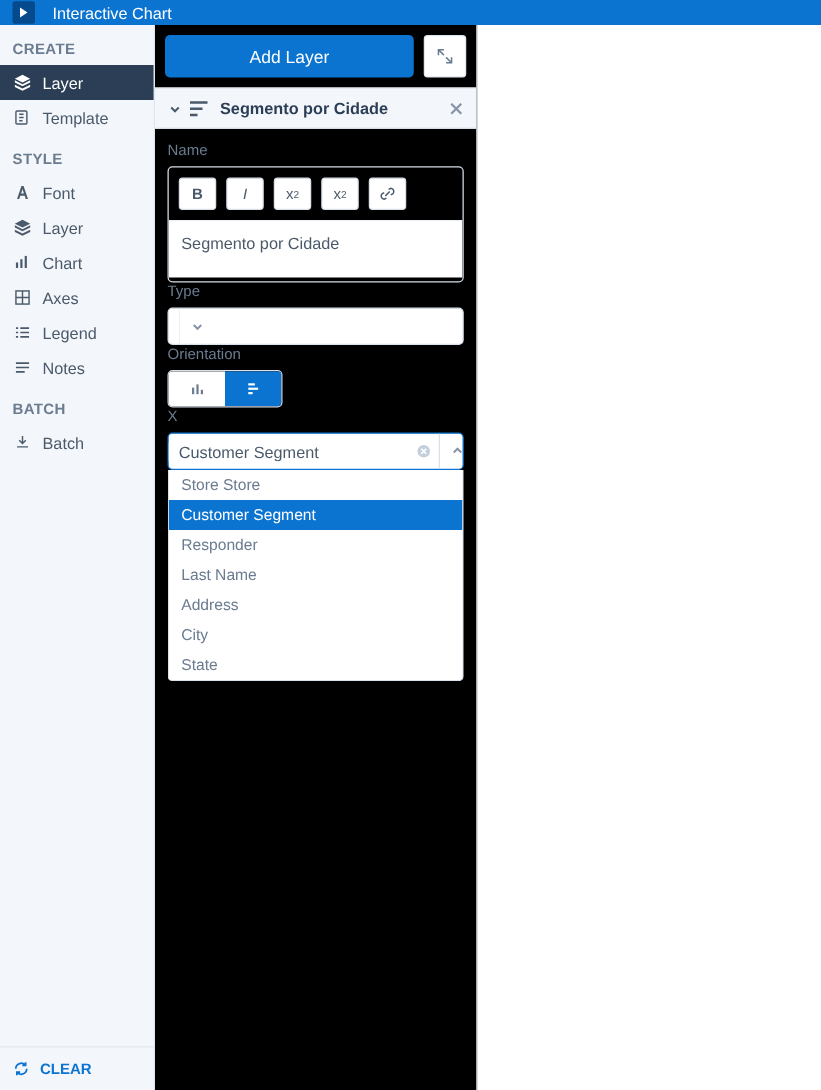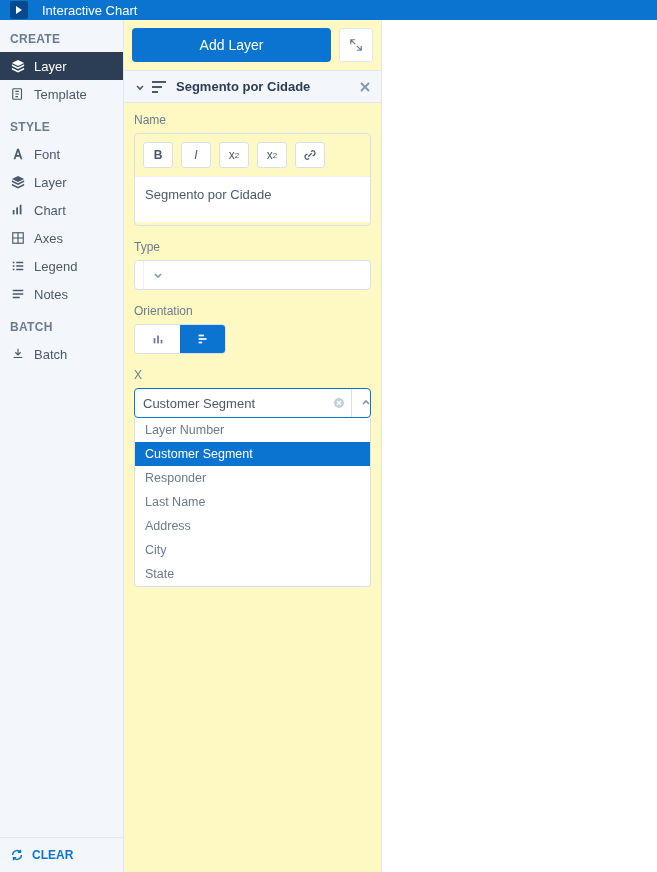--- a/index.html
+++ b/index.html
@@ -12,32 +12,32 @@
   .sidebar { width: 124px; background: #f3f6fa; border-right: 1px solid #e1e7ef; display: flex; flex-direction: column; }
   .sidebar-inner { flex: 1; overflow: auto; }
   .section-header { font-size: 12px; font-weight: 700; color: #6b7b90; padding: 12px 10px 6px 10px; letter-spacing: 0.3px;}
   .nav-item { display: flex; align-items: center; padding: 6px 10px; cursor: pointer; color: #4b5a6b; }
   .nav-item.active { background: #2b3e55; color: #fff; }
   .nav-item .icon { width: 16px; height: 16px; margin-right: 8px; display: flex; align-items: center; justify-content: center; }
   .nav-item .icon svg { display:block; }
   .clear-bar { border-top: 1px solid #e1e7ef; padding: 10px 10px; display:flex; align-items:center; color:#0b74d1; font-weight:700; font-size:12px; cursor:pointer;}
   .clear-bar .icon{margin-right:8px;display:flex;}
 
-  .panel { width: 258px; border-right: 1px solid #e1e7ef; display:flex; flex-direction:column; background:#fef9c3;}
+  .panel { width: 258px; border-right: 1px solid #e1e7ef; display:flex; flex-direction:column; background:#000000;}
   .btn-row{display:flex;align-items:stretch;padding:8px;gap:8px;}
   .add-layer-btn{flex:1;background:#0b74d1;color:#fff;border:none;border-radius:4px;height:34px;font-size:14px;font-weight:500;cursor:pointer;}
   .collapse-btn{width:34px;height:34px;border:1px solid #e1e7ef;background:#fff;border-radius:3px;display:flex;align-items:center;justify-content:center;cursor:pointer;color:#6b7b90;}
 
   .layer-header{display:flex;align-items:center;padding:8px 10px;border-top:1px solid #e1e7ef;border-bottom:1px solid #e1e7ef;background:#f3f6fa;}
   .layer-header .chev{margin-right:6px;display:flex;}
   .layer-header .sort-icon{margin-right:8px;display:flex;color:#6b7b90;}
   .layer-header .title{flex:1;color:#2b3e55;font-weight:600;}
   .layer-header .close{color:#8695a8;cursor:pointer;display:flex;}
 
-  .form{padding:10px;display:flex;flex-direction:column;gap:14px;}
+  .form{padding:10px;display:flex;flex-direction:column;gap:0;}
   .field-label{font-size:12px;color:#6b7b90;margin-bottom:6px;display:block;}
   .name-box{border:1px solid #d8e0ea;border-radius:4px;overflow:hidden;}
   .name-toolbar{display:flex;gap:8px;padding:8px;}
   .fmt-btn{width:30px;height:26px;border:1px solid #d8e0ea;background:#fff;border-radius:3px;display:flex;align-items:center;justify-content:center;cursor:pointer;color:#4b5a6b;font-size:12px;}
   .fmt-btn.bold{font-weight:800;}
   .fmt-btn.italic{font-style:italic;}
   .name-input{width:100%;border:none;border-top:1px solid #eef2f7;padding:10px;font-size:13px;color:#4b5a6b;resize:none;outline:none;font-family:inherit; height:46px;}
 
   .select-group{}
   .select-box{display:flex;border:1px solid #d8e0ea;border-radius:4px;height:30px;align-items:center;padding:0 8px;cursor:pointer;background:#fff;}
@@ -273,21 +273,21 @@
                 </svg>
             </span>
             <span class="combo-chev">
               <svg width="12" height="12" viewBox="0 0 12 12" fill="none" stroke="currentColor" stroke-width="1.6">
                   <path d="M3 7l3-3 3 3"></path>
                 </svg>
             </span>
           </div>
           <div class="dropdown">
             <div class="dropdown-inner">
-              <div class="dd-item">Layer Number</div>
+              <div class="dd-item">Store Store</div>
               <div class="dd-item selected">Customer Segment</div>
               <div class="dd-item">Responder</div>
               <div class="dd-item">Last Name</div>
               <div class="dd-item">Address</div>
               <div class="dd-item">City</div>
               <div class="dd-item">State</div>
 
             </div>
           </div>
         </div>

